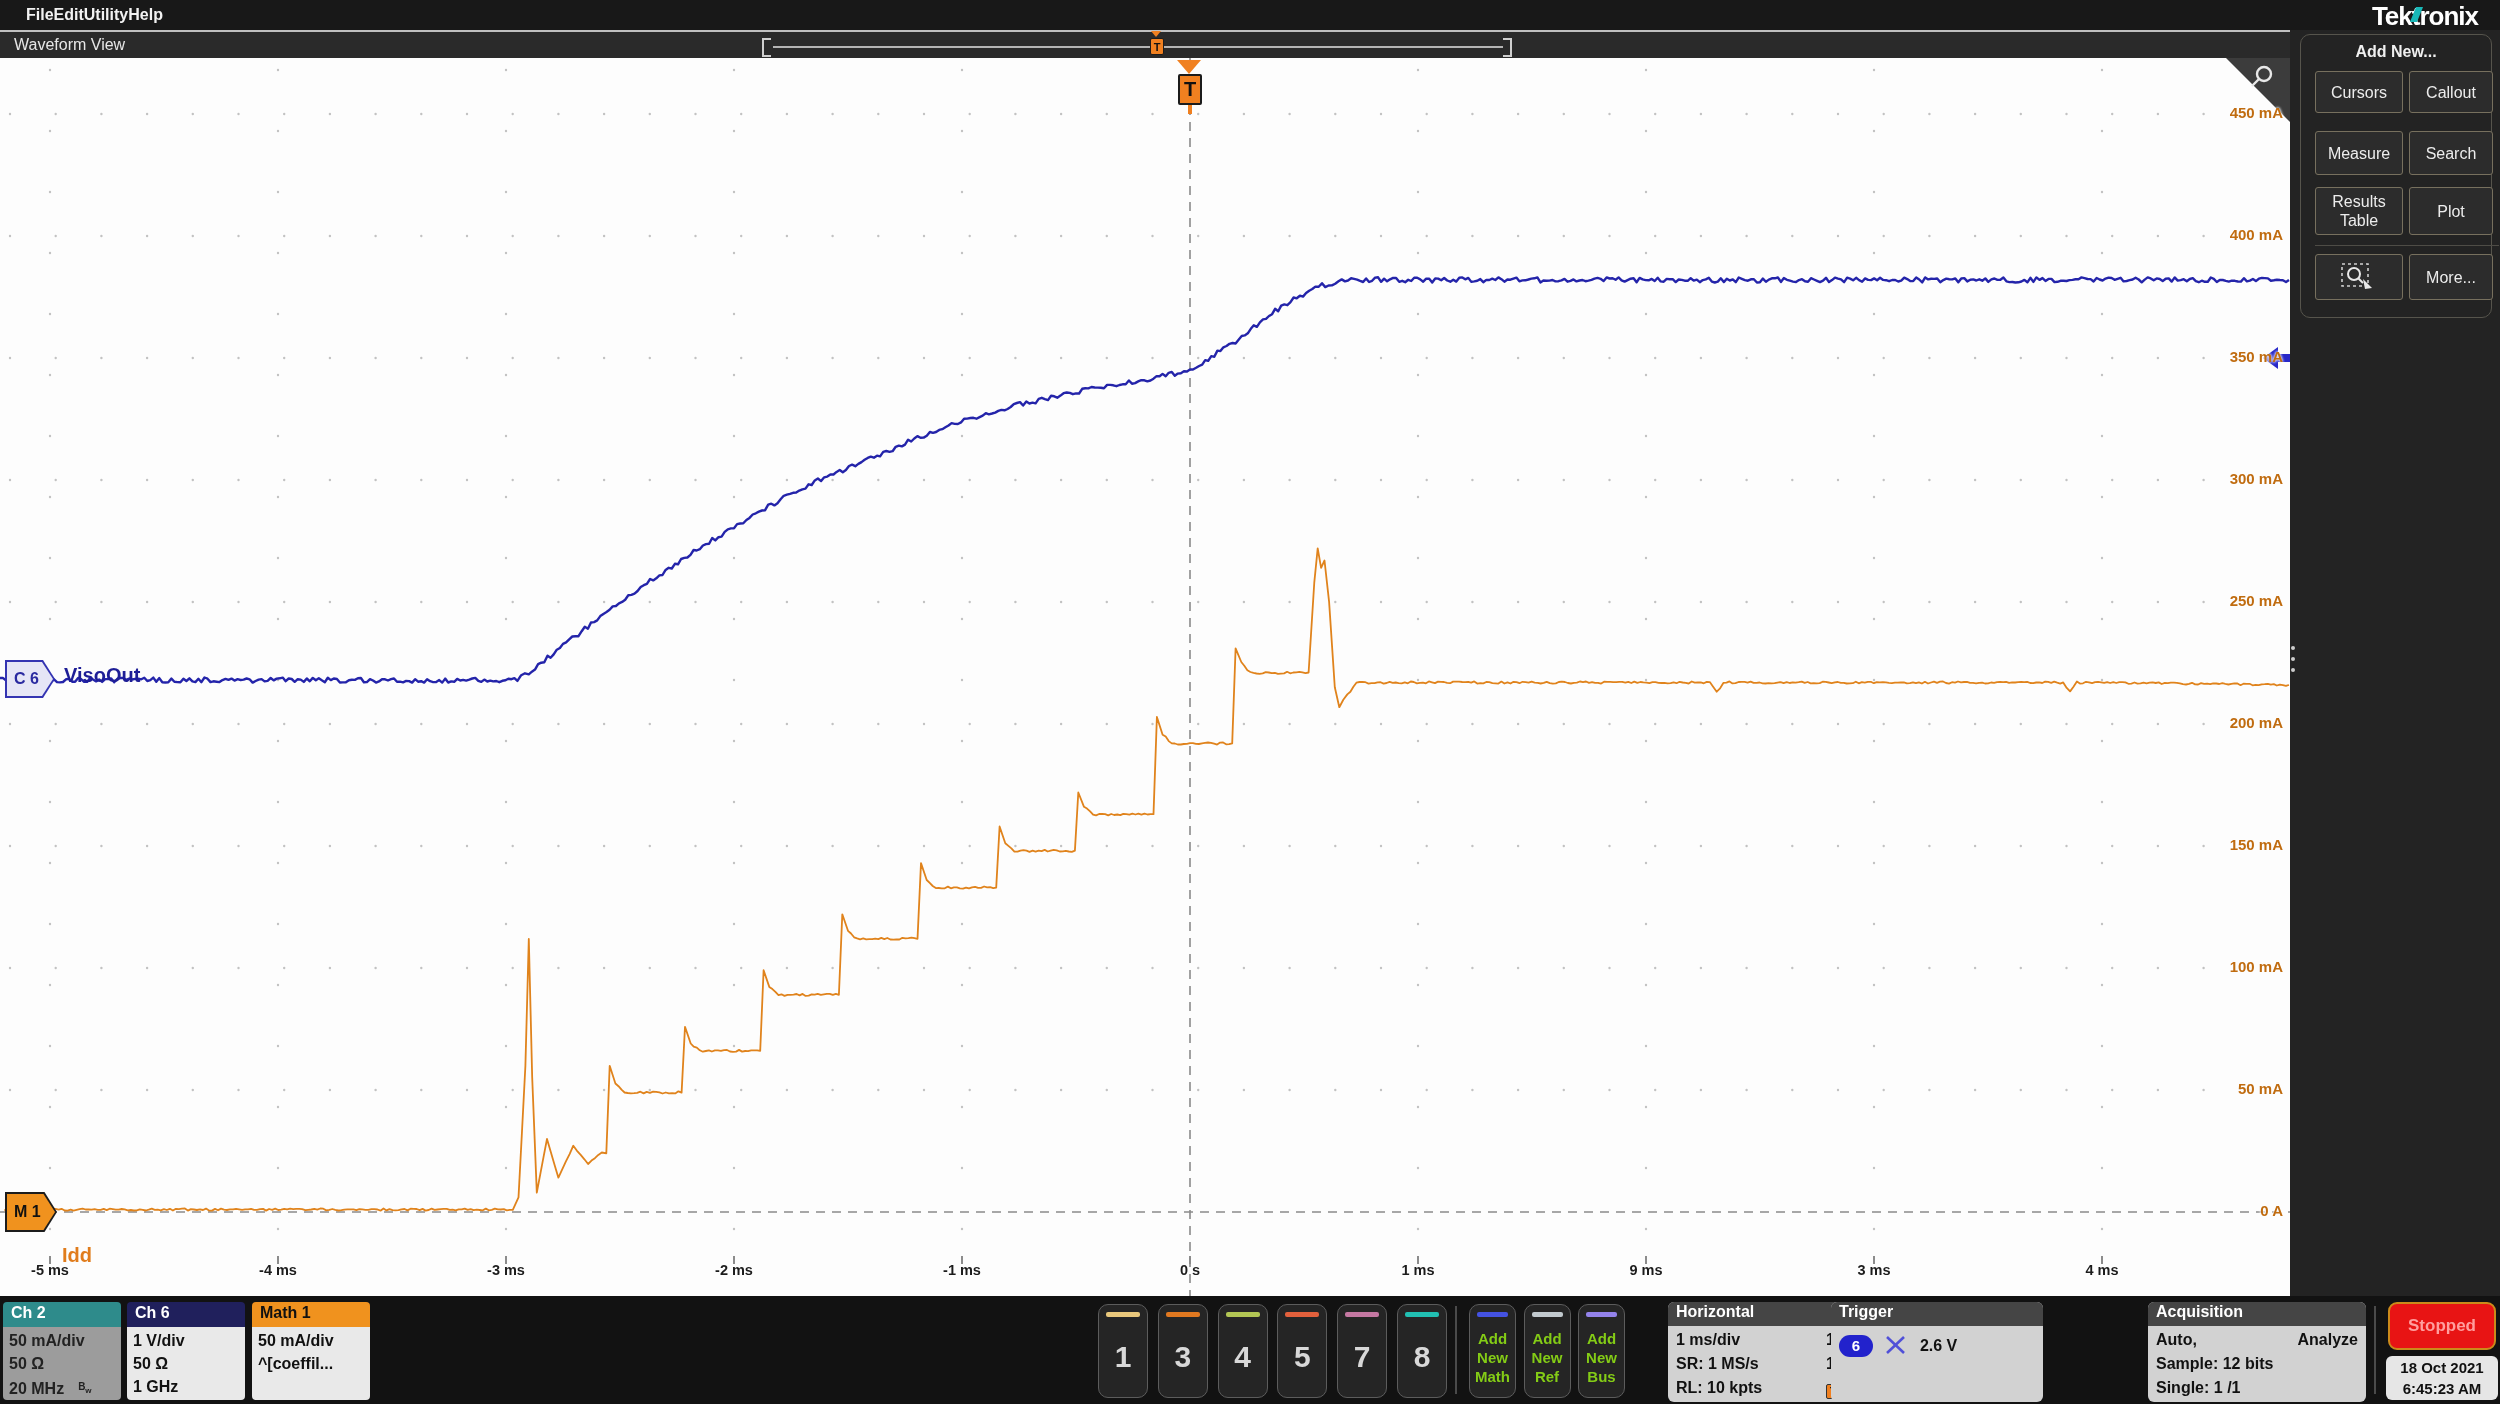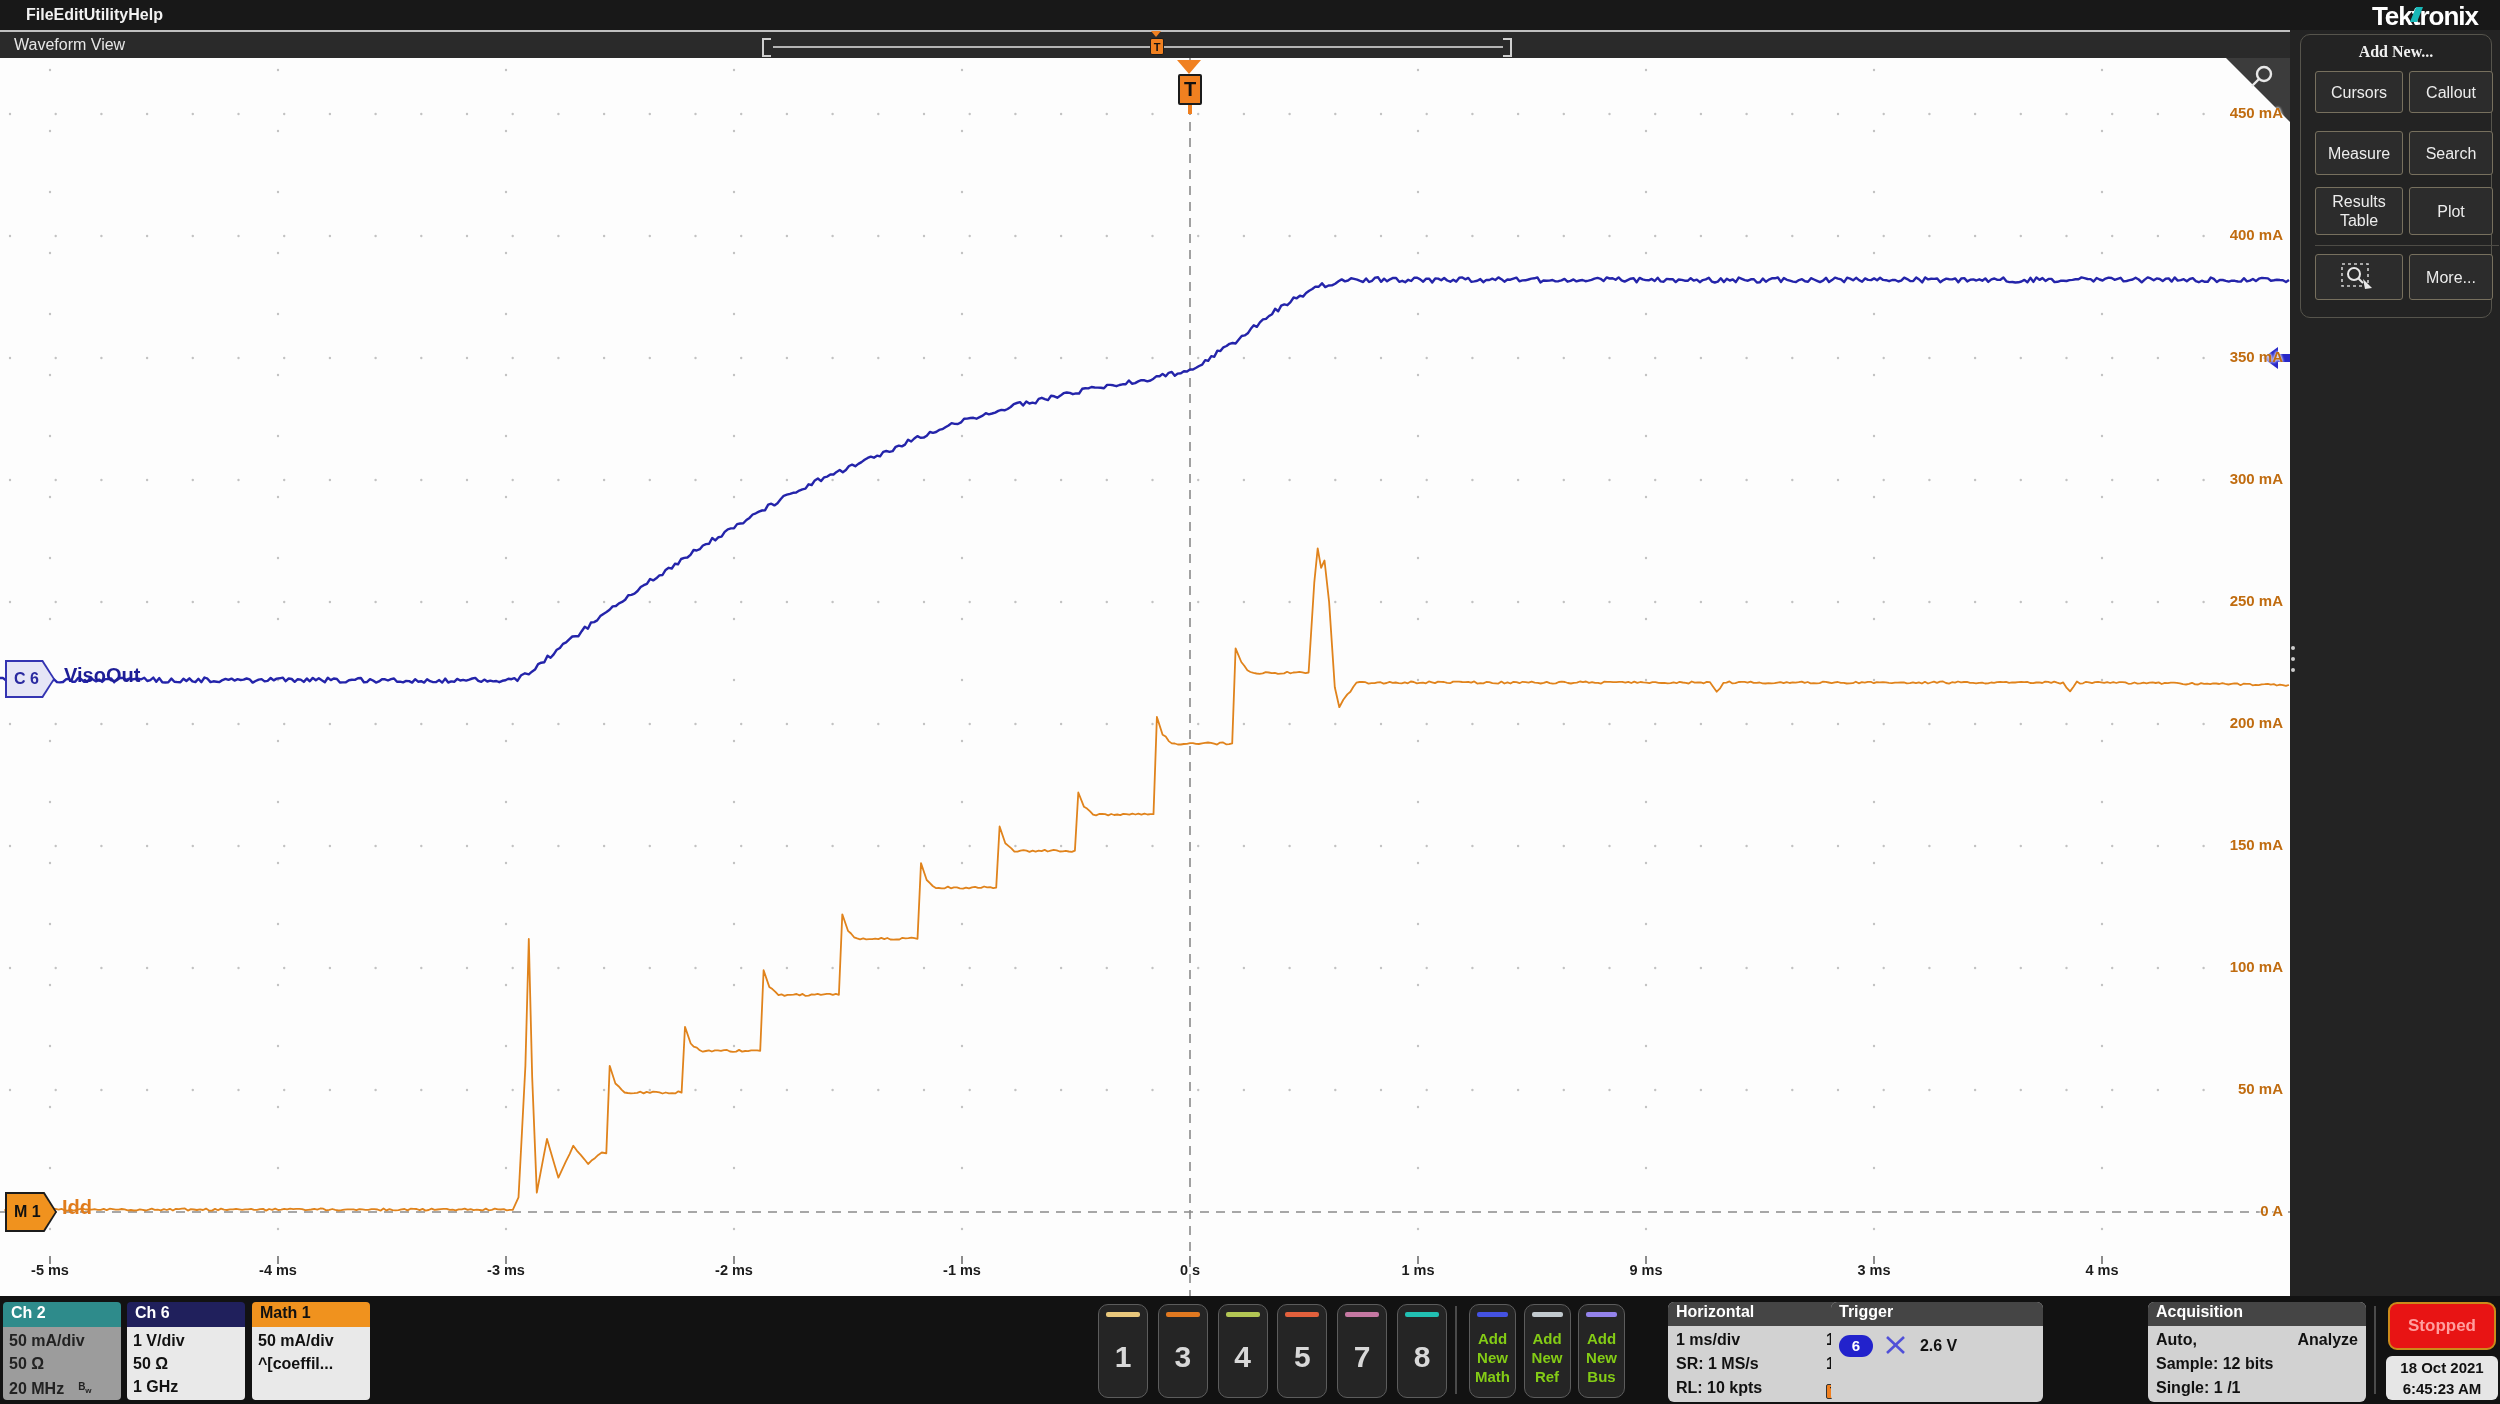--- a/index.html
+++ b/index.html
@@ -39,21 +39,21 @@
   .src-badge-inner { position:absolute; left:2px; top:2px; clip-path:polygon(0 0,76% 0,100% 50%,76% 100%,0 100%);
           display:flex; align-items:center; padding-left:7px; font-weight:700; font-size:16px; }
   .trace-name { position:absolute; font-size:20px; font-weight:700; }
 
   
   #corner-zoom { left:2226px; top:58px; width:0; height:0; border-left:64px solid transparent; border-top:64px solid #3c3c3c; }
 
   
   #sidebar { left:2290px; top:30px; width:210px; height:1266px; background:#232323; }
   #addnew-box { position:absolute; left:10px; top:4px; width:192px; height:284px; border:1px solid #56544c; border-radius:10px; }
-  #addnew-title { position:absolute; left:0; top:8px; width:100%; text-align:center; color:#f0f0f0; font-size:16px; font-weight:700;font-family:Liberation Serif, serif; }
+  #addnew-title { position:absolute; left:0; top:8px; width:100%; text-align:center; color:#f0f0f0; font-size:16px; font-weight:700; }
   .side-btn { position:absolute; background:#2c2c2c; border:1px solid #77705e; border-radius:3px; color:#ececec;
           font-size:16px; display:flex; align-items:center; justify-content:center; text-align:center; line-height:19px; }
   .side-div { position:absolute; left:14px; width:184px; height:1px; background:#4e4c46; }
   #splitter-dots { left:2291px; top:646px; }
   #splitter-dots div { width:4px; height:4px; border-radius:2px; background:#cdcdcd; margin-bottom:7px; }
 
   
   #bottombar { left:0; top:1296px; width:2500px; height:108px; background:#121212; }
   .ch-badge { position:absolute; top:6px; width:118px; height:98px; border-radius:4px; overflow:hidden; }
   .ch-head { height:25px; font-size:16px; font-weight:700; padding:2px 0 0 8px; }
@@ -763,21 +763,21 @@
   <div class="abs tbox" style="left:1178px; top:74px; width:24px; height:31px; font-size:20px; border-width:2px">T</div>
   <div class="abs" style="left:1188px; top:105px; width:4px; height:9px; background:#f08020"></div>
 
   <div class="src-badge-outer" style="left:5px; top:660px; width:50px; height:38px; background:#3434b2">
     <div class="src-badge-inner" style="width:46px; height:34px; background:#e6e6f6; color:#2a2aa0">C 6</div>
   </div>
   <div class="trace-name" style="left:64px; top:664px; color:#1e1e96">VisoOut</div>
   <div class="src-badge-outer" style="left:5px; top:1192px; width:52px; height:40px; background:#1c1c1c">
     <div class="src-badge-inner" style="width:48px; height:36px; background:#f0921e; color:#111">M 1</div>
   </div>
-  <div class="trace-name" style="left:62px; top:1196px; color:#e07c1c">Idd</div>
+  <div class="trace-name" style="left:62px; top:1244px; color:#e07c1c">Idd</div>
 
   <div id="corner-zoom" class="abs"></div>
   <svg class="abs" style="left:2248px; top:62px" width="34" height="34">
     <circle cx="16" cy="12" r="7" fill="none" stroke="#e8e8e8" stroke-width="2.4"></circle>
     <line x1="11" y1="17" x2="4" y2="24" stroke="#e8e8e8" stroke-width="2.4"></line>
   </svg>
 
   <div id="ylabels">
       <div class="ylab" style="left: 2178px; top: 104px;">450 mA</div>
       <div class="ylab" style="left: 2178px; top: 226px;">400 mA</div>

